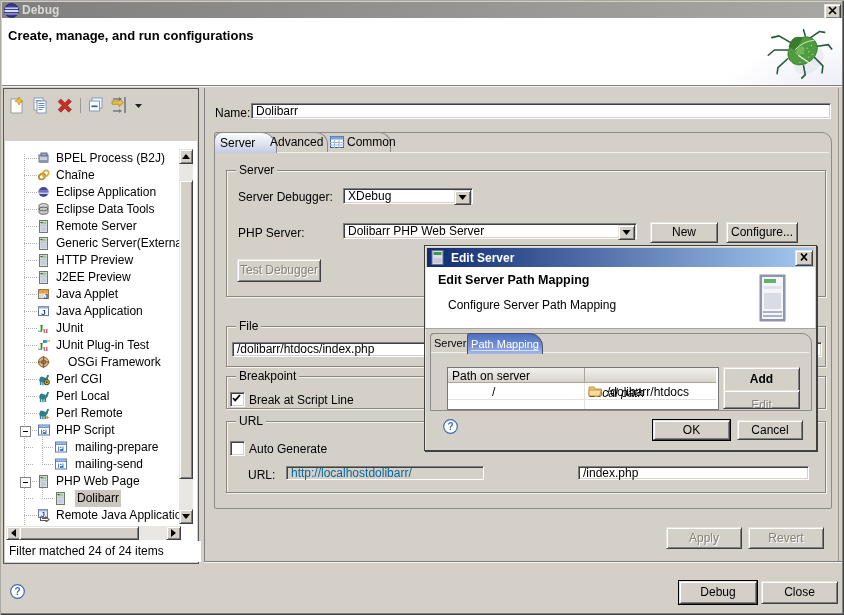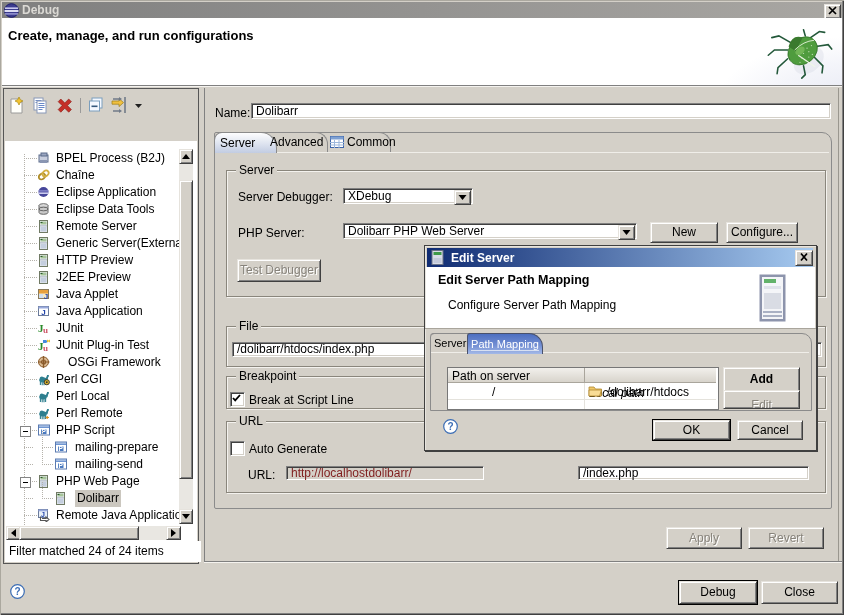--- a/index.html
+++ b/index.html
@@ -420,21 +420,21 @@
         <path d="M2 5 L4.2 7.4 L9 2" stroke="#000" stroke-width="1.8" fill="none"></path>
       </svg></div>
 <div class="ab" style="left:249px;top:393px;">Break at Script Line</div>
 
 <div class="ab grp" style="left:226px;top:421px;width:598px;height:70px;">
       <span class="grplab">URL</span>
     </div>
 <div class="ab cb" style="left:230px;top:441px;"></div>
 <div class="ab" style="left:249px;top:442px;">Auto Generate</div>
 <div class="ab" style="left:248px;top:468px;">URL:</div>
-<div class="ab sunken" style="left:286px;top:466px;width:192px;height:12px;line-height:12px;padding-left:4px;background:#d4d0c8;color:#7f1d1d;">http://localhostdolibarr/</div>
+<div class="ab sunken" style="left:286px;top:466px;width:192px;height:12px;line-height:12px;padding-left:4px;background:#d4d0c8;color:#0369a1;">http://localhostdolibarr/</div>
 <div class="ab sunken" style="left:578px;top:466px;width:225px;height:12px;line-height:12px;padding-left:4px;">/index.php</div>
 
 <div class="ab btn" style="left:666px;top:527px;width:74px;height:20px;line-height:20px;">
       <span class="dis">Apply</span>
     </div>
 <div class="ab btn" style="left:748px;top:527px;width:74px;height:20px;line-height:20px;">
       <span class="dis">Revert</span>
     </div>
 
 <svg class="ab" style="left:10px;top:584px" width="15" height="15" viewBox="0 0 15 15">

